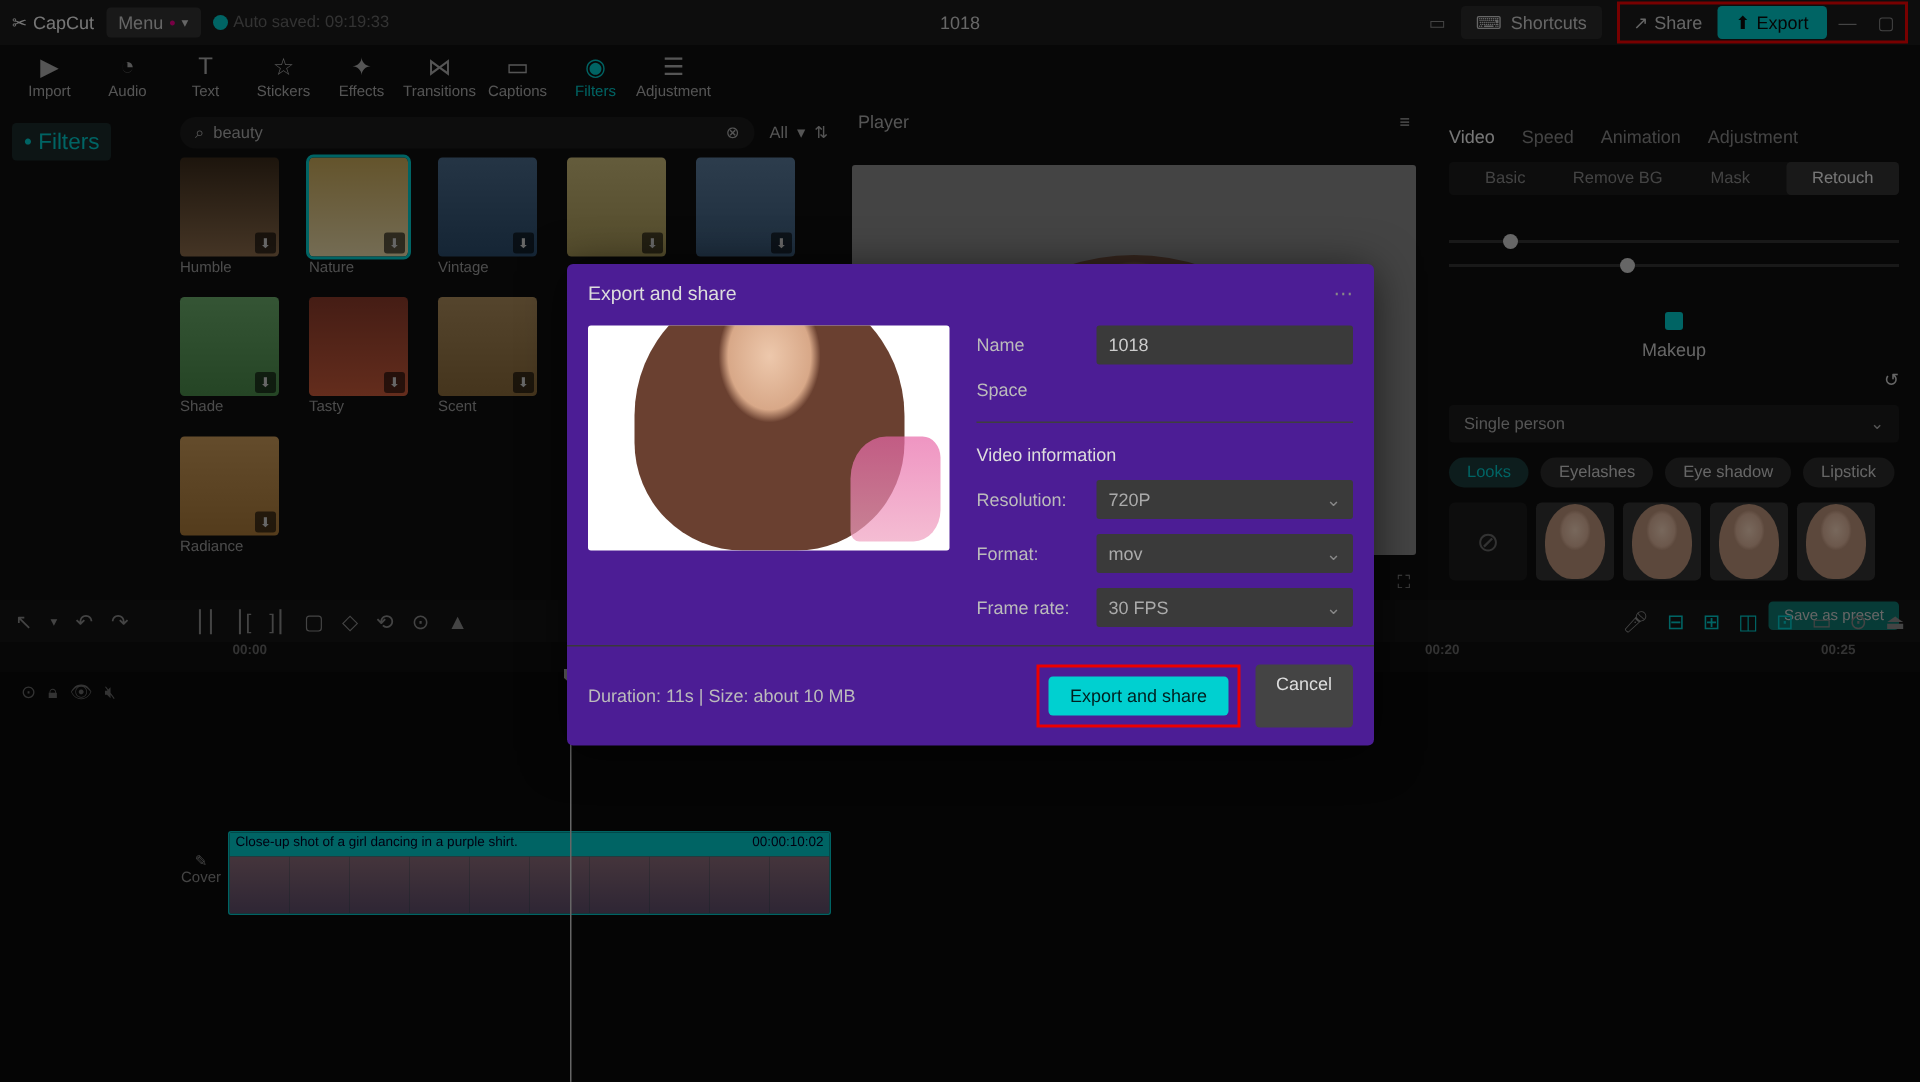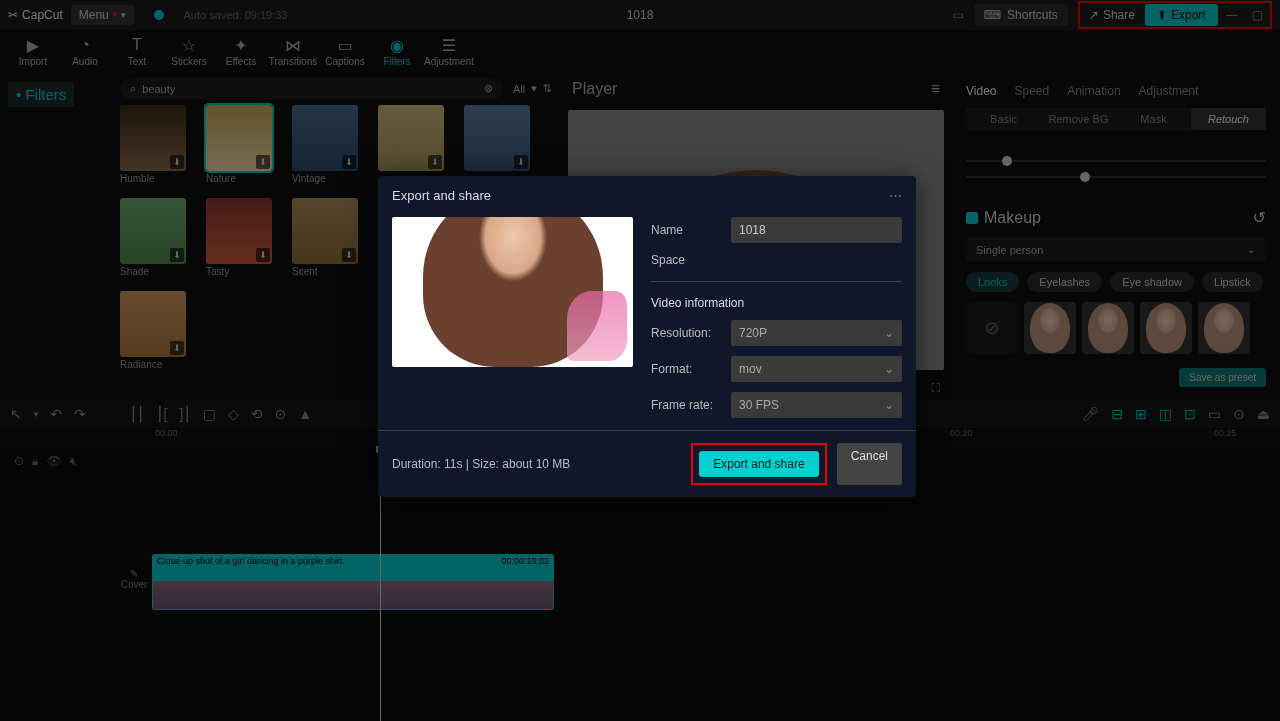--- a/index.html
+++ b/index.html
@@ -3,21 +3,21 @@
 <meta charset="utf-8">
 <style>
 * { margin: 0; padding: 0; box-sizing: border-box; font-family: -apple-system, BlinkMacSystemFont, "Segoe UI", Arial, sans-serif; }
 body { background: #0a0a0a; color: #ccc; font-size: 12px; width: 1280px; height: 721px; overflow: hidden; position: relative; }
 
 
 .topbar { height: 30px; background: #1a1a1a; display: flex; align-items: center; padding: 0 8px; gap: 8px; }
 .logo { display: flex; align-items: center; gap: 4px; color: #eee; font-size: 12px; }
 .menu-btn { background: #333; color: #ccc; padding: 3px 8px; border-radius: 3px; display: flex; align-items: center; gap: 4px; cursor: pointer; }
 .menu-btn::after { content: "▾"; font-size: 9px; }
-.saved { display: flex; align-items: center; gap: 20px; color: #666; margin-left: 12px; font-size: 11px;}
+.saved { display: flex; align-items: center; gap: 4px; color: #666; margin-left: 0; font-size: 11px;}
 .saved-dot { width: 10px; height: 10px; background: #00c8c8; border-radius: 50%; }
 .title-center { position: absolute; left: 50%; transform: translateX(-50%); color: #ccc; font-size: 12px; }
 .topbar-right { margin-left: auto; display: flex; align-items: center; gap: 10px; }
 .shortcuts-btn { background: #2a2a2a; padding: 4px 10px; border-radius: 3px; color: #ccc; display:flex; align-items:center; gap:6px;}
 .share-btn { color: #ccc; display: flex; align-items: center; gap: 4px; padding: 4px 8px; }
 .export-btn { background: #00c8c8; color: #0a0a0a; padding: 4px 12px; border-radius: 3px; display: flex; align-items: center; gap: 4px; }
 .highlight-top { border: 2px solid #e00; padding: 1px; display:flex; align-items:center; gap:2px;}
 .win-ctrl { color: #888; padding: 0 6px; }
 
 
@@ -35,69 +35,69 @@
 .search-box { flex: 1; background: #1a1a1a; border-radius: 12px; padding: 4px 10px; color: #aaa; display:flex; align-items:center; gap:6px; font-size:11px;}
 .search-actions { color: #aaa; display:flex; gap:6px; align-items:center; font-size:11px;}
 .thumb-grid { display: grid; grid-template-columns: repeat(5, 66px); gap: 14px 20px; }
 .thumb { width: 66px; }
 .thumb-img { width: 66px; height: 66px; background: #444; border-radius: 3px; position: relative; overflow:hidden;}
 .thumb-img.sel { outline: 2px solid #00c8c8; }
 .dl-badge { position: absolute; bottom: 2px; right: 2px; width: 14px; height: 14px; background: rgba(0,0,0,0.6); border-radius: 2px; display:flex; align-items:center; justify-content:center; font-size:9px;}
 .thumb-label { font-size: 10px; color: #999; margin-top: 2px; }
 
 .player-panel { flex: 1; background: #0f0f0f; padding: 0 8px; display:flex; flex-direction:column;}
-.player-head { height: 30px; display: flex; align-items: center; color: #aaa; font-size: 16px; justify-content:space-between; padding:0 4px;}
+.player-head { height: 30px; display: flex; align-items: flex-start; color: #aaa; font-size: 12px; justify-content:space-between; padding:0 4px;}
 .player-video { flex:1; background: #888; border-radius: 2px; margin: 6px 0; overflow:hidden; display:flex; align-items:flex-end; justify-content:center;}
 .face-big { width: 240px; height: 200px; background: radial-gradient(ellipse 60px 80px at 50% 30%, #e8c4a8, #c8a488 60%, #6a4a3a 70%); border-radius: 50% 50% 40% 40%; }
 .player-bottom { height:24px; display:flex; justify-content:flex-end; align-items:center; padding:0 4px; color:#888;}
 
 .right-panel { width: 328px; background: #0f0f0f; }
 .right-tabs { display: flex; gap: 18px; padding: 10px 14px; font-size: 12px; }
 .right-tabs span { color: #888; cursor:pointer;}
 .right-tabs span.active { color: #eee; }
 .sub-tabs { display: flex; background:#1a1a1a; border-radius:3px; margin:0 14px;}
 .sub-tab { flex: 1; text-align: center; padding: 5px; font-size: 11px; color: #888; cursor:pointer;}
-.sub-tab.active { background: #333; color: #eee; border-radius:3px;font-style:italic;}
+.sub-tab.active { background: #333; color: #eee; border-radius:3px;}
 .slider-area { padding: 16px 14px; }
 .slider { height: 2px; background: #333; position: relative; margin: 14px 0; }
 .slider-thumb { width: 10px; height: 10px; background: #ccc; border-radius: 50%; position: absolute; top: -4px; }
-.makeup-row { display:flex; align-items:center; gap:6px; padding: 0 14px; color:#ccc; font-size:16px;}
+.makeup-row { display:flex; align-items:center; gap:6px; padding: 0 14px; color:#ccc; font-size:12px;flex-direction:column;}
 .makeup-check { width:12px; height:12px; background:#00c8c8; border-radius:2px;}
 .person-select { margin:10px 14px; background:#1a1a1a; padding:6px 10px; border-radius:3px; font-size:11px; color:#aaa; display:flex; justify-content:space-between; align-items:center;}
 .look-tabs { display:flex; gap:8px; padding:0 14px; flex-wrap:wrap;}
 .look-tab { background:#2a2a2a; padding:4px 12px; border-radius:12px; font-size:11px; color:#ccc; cursor:pointer;}
 .look-tab.active { background:#1a3a3a; color:#00c8c8; }
 .look-thumbs { display:flex; gap:6px; padding:10px 14px;}
 .look-thumb { width:52px; height:52px; background:#333; border-radius:4px; display:flex; align-items:center; justify-content:center; overflow:hidden;}
 .look-thumb.none { background:#1a1a1a; color:#666; font-size:18px;}
 .face-small { width:40px; height:50px; background: radial-gradient(ellipse 14px 18px at 50% 35%, #f0d0b8, #d8b098 60%, #b89078 75%); border-radius: 50% 50% 45% 45%;}
 .save-preset { text-align:right; padding:4px 14px;}
 .save-preset-btn { background:#0f766e; padding:4px 10px; border-radius:3px; font-size:10px; color:#ccc; display:inline-block;}
 
 
 .timeline-bar { height: 28px; background: #141414; display: flex; align-items: center; padding: 0 10px; gap: 12px; color: #888; font-size:14px;}
 .timeline-bar .spacer { flex:1; }
 .timeline-bar .teal { color:#00c8c8; }
 .ruler { height: 20px; background: #0f0f0f; display: flex; padding-left: 155px; font-size: 9px; color: #666; align-items: flex-start; position:relative;}
-.ruler span { position:absolute;}
+.ruler span { position:absolute;font-weight:bold;}
 .track-area { flex:1; background: #0a0a0a; position: relative; padding-top: 106px;}
 .track-left { position: absolute; left: 14px; top: 6px; display: flex; gap: 8px; color: #666; font-size:12px;}
 .cover-btn { position:absolute; left:120px; top:120px; color:#888; font-size:10px; text-align:center; width:28px;}
 .clip { position: absolute; left: 152px; top: 106px; width: 402px; height: 56px; background: #0a3a3a; border: 1px solid #00c8c8; border-radius: 2px; overflow: hidden;}
-.clip-header { background: #00c8c8; height: 26px; font-size: 9px; color: #002; padding: 1px 4px; display:flex; justify-content:space-between;}
+.clip-header { background: #00c8c8; height: 16px; font-size: 9px; color: #002; padding: 1px 4px; display:flex; justify-content:space-between;}
 .clip-frames { display: flex; height: 40px;}
 .clip-frame { flex:1; background: linear-gradient(#8a6a78, #5a4a68); }
 .playhead { position: absolute; left: 380px; top: 0; width: 1px; height: 300px; background: #ccc; }
 .playhead::before { content:""; position:absolute; top:-2px; left:-4px; width:9px; height:10px; background:#ccc; clip-path: polygon(0 0, 100% 0, 100% 60%, 50% 100%, 0 60%);}
 
 
 .dim { position: absolute; inset: 0; background: rgba(0,0,0,0.5); }
 
 
-.modal { position: absolute; left: 378px; top: 176px; width: 538px; background: #0f172a; border-radius: 4px; box-shadow: 0 4px 30px rgba(0,0,0,0.6); }
+.modal { position: absolute; left: 378px; top: 176px; width: 538px; background: #4c1d95; border-radius: 4px; box-shadow: 0 4px 30px rgba(0,0,0,0.6); }
 .modal-head { padding: 12px 14px 8px; display:flex; justify-content:space-between; align-items:center; color:#ddd; font-size:13px;}
 .modal-body { display: flex; padding: 6px 14px 12px; gap: 18px; }
 .preview { width: 268px; height: 150px; background: #fff; border-radius: 2px; overflow:hidden; display:flex; align-items:flex-end; justify-content:center; position:relative;}
 .preview-face { width:180px; height:180px; background: radial-gradient(ellipse 50px 65px at 50% 28%, #edc8ac, #d8a888 55%, #6a4030 68%); border-radius:50% 50% 40% 40%;}
 .preview-pink { position:absolute; right:6px; bottom:6px; width:60px; height:70px; background: linear-gradient(#e868a8, #f0a0c0); opacity:0.7; border-radius: 40% 20% 30% 10%;}
 .form { flex: 1; display: flex; flex-direction: column; gap: 10px; font-size: 12px; color: #ccc; }
 .form-row { display: flex; align-items: center; gap: 16px; }
 .form-label { width: 64px; color: #bbb; }
 .form-input { flex: 1; background: #3a3a3a; border: none; padding: 6px 8px; color: #ccc; border-radius: 2px; font-size:12px;}
 .form-select { flex: 1; background: #3a3a3a; padding: 6px 8px; color: #aaa; border-radius: 2px; display: flex; justify-content: space-between; align-items: center; font-size:12px; cursor:pointer;}

